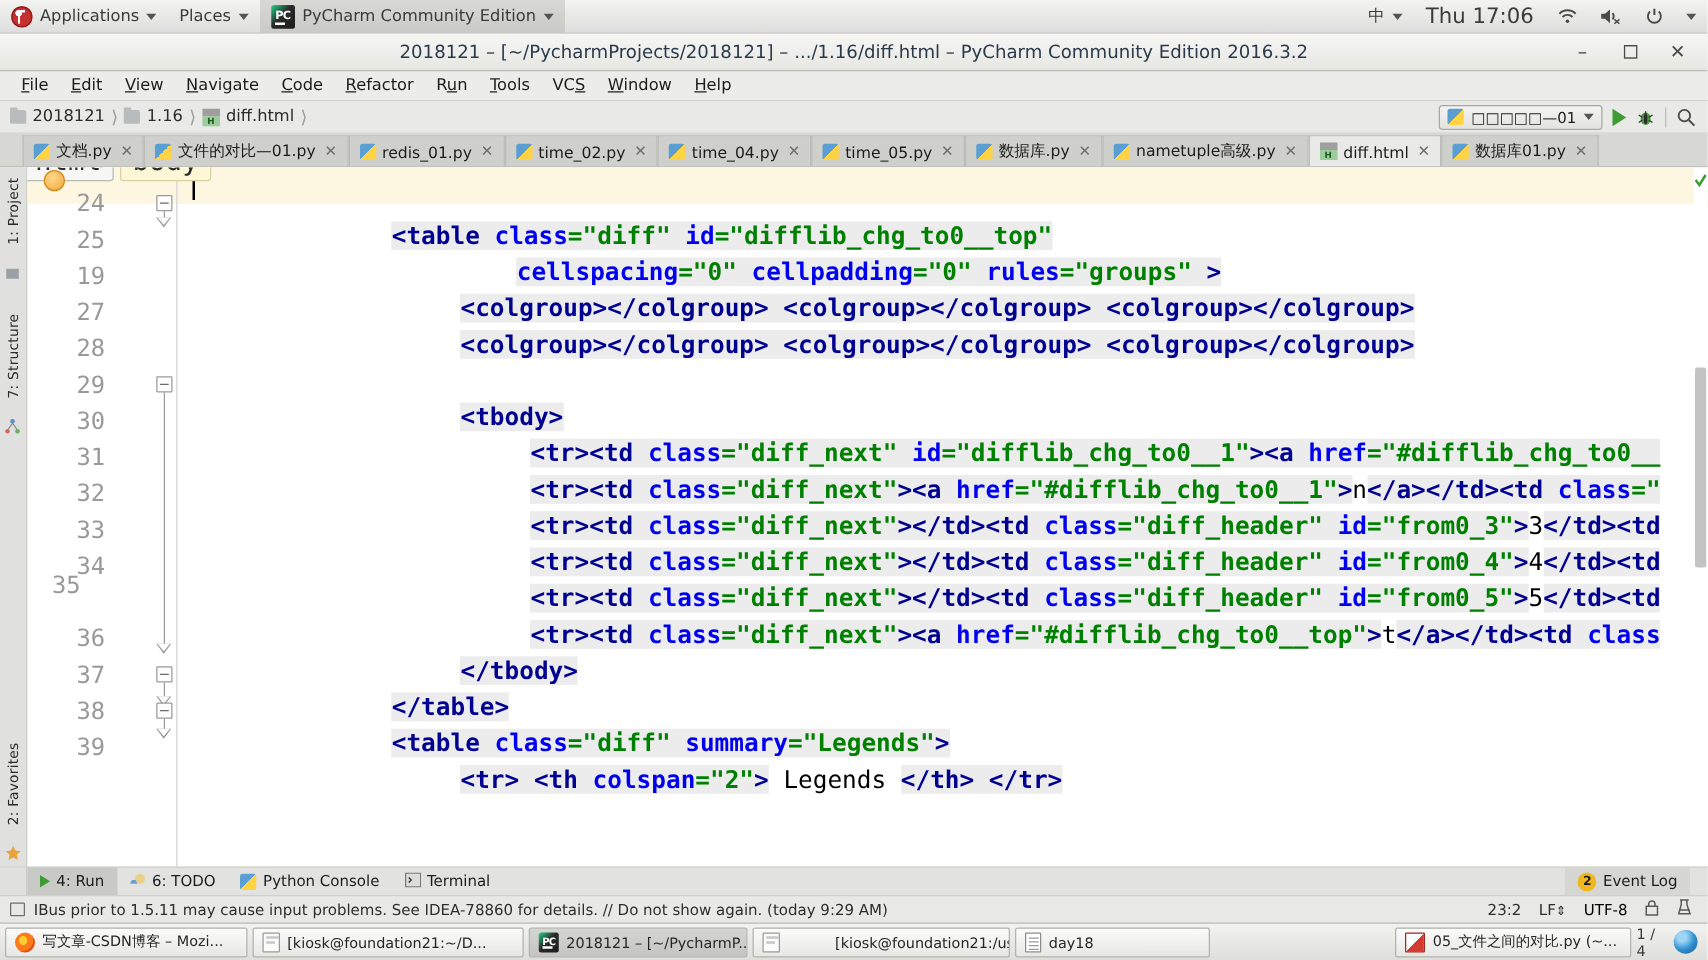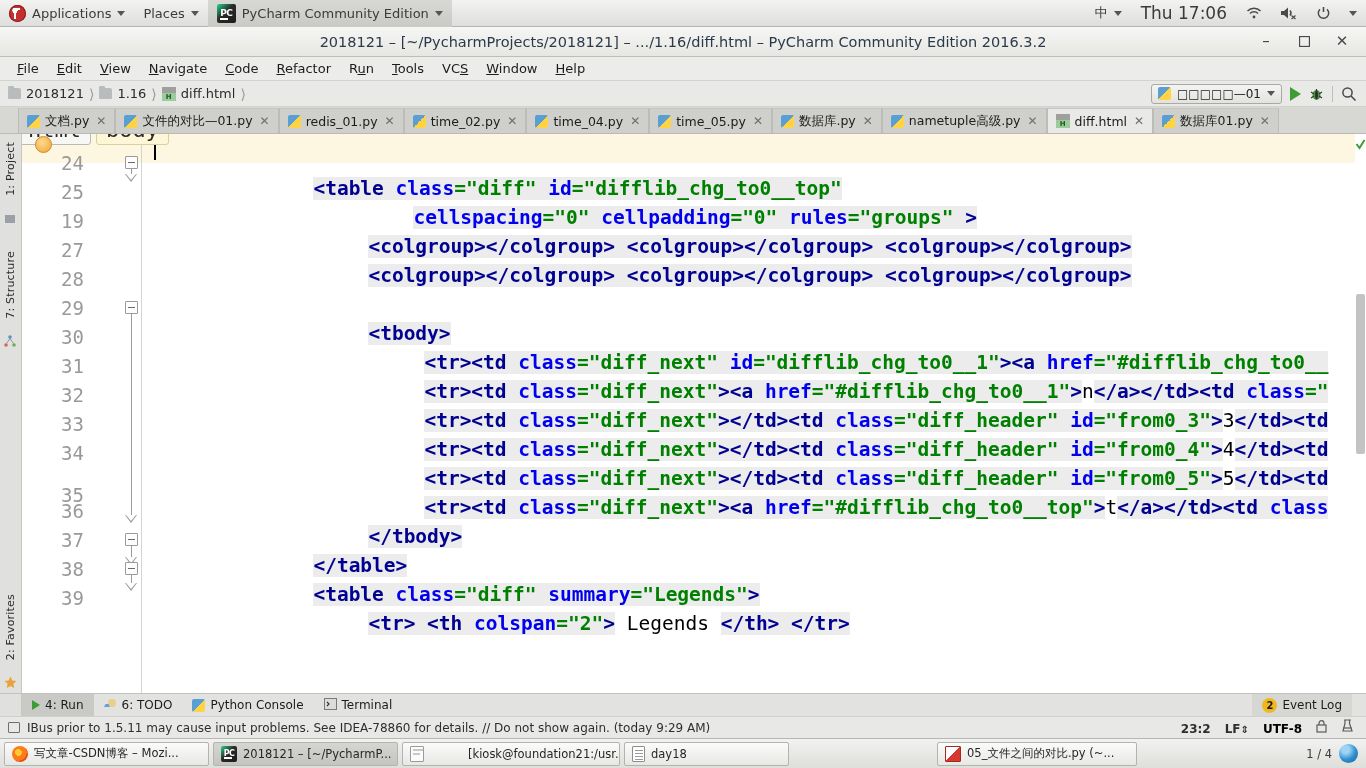--- a/index.html
+++ b/index.html
@@ -178,21 +178,21 @@
     font-size:10px;line-height:15px;text-align:center;font-weight:bold; position:relative;
   }
 
   
   #statusbar {
     height:22px; background:#e8e8e6; border-top:1px solid #cfcfcb;
     display:flex; align-items:center; font-size:12px; color:#2e2e2e; flex:none;
   }
   #status-msg { padding-left:8px; display:flex; align-items:center; gap:7px; }
   .mon-ico { width:12px;height:11px;border:1.5px solid #6f6f6f;border-radius:1px; flex:none; }
-  #status-right { margin-left:auto; display:flex; align-items:flex-end; gap:14px; padding-right:12px;font-weight:bold; }
+  #status-right { margin-left:auto; display:flex; align-items:center; gap:14px; padding-right:12px; }
   .st-dim { color:#000000; }
 
   
   #taskbar {
     position:absolute; left:0; top:738px; width:1366px; height:30px;
     background: linear-gradient(to bottom,#f2f2f0,#dededb);
     border-top:1px solid #b6b6b2; display:flex; align-items:center; padding:0 4px; gap:4px;
     font-size:11.5px; color:#262626;
   }
   .task {
@@ -426,21 +426,21 @@
         <div class="lnum" style="top:44px;">25</div>
         <div class="lnum" style="top:73px;">19</div>
         <div class="lnum" style="top:102px;">27</div>
         <div class="lnum" style="top:131px;">28</div>
         <div class="lnum" style="top:160px;">29</div>
         <div class="lnum" style="top:189px;">30</div>
         <div class="lnum" style="top:218px;">31</div>
         <div class="lnum" style="top:247px;">32</div>
         <div class="lnum" style="top:276px;">33</div>
         <div class="lnum" style="top:305px;">34</div>
-        <div class="lnum" style="top:347px;">35</div>
+        <div class="lnum" style="top:320px;text-align:center;">35</div>
         <div class="lnum" style="top:363px;">36</div>
         <div class="lnum" style="top:392px;">37</div>
         <div class="lnum" style="top:421px;">38</div>
         <div class="lnum" style="top:450px;">39</div>
 
         <div class="fold" style="top:22px;"></div>
         <div class="foldline" style="top:35px;height:8px;"></div>
         <div class="foldend" style="top:40px;"></div>
 
         <div class="fold" style="top:167px;"></div>
@@ -600,20 +600,24 @@
       </span>
     </div>
   </div>
 </div>
 
 <div id="taskbar">
   <div class="task" style="width:205px;">
     <span class="ff-ico"></span>
     <span>写文章-CSDN博客 – Mozi...</span>
   </div>
+  <div class="task" style="width:230px;">
+    <span class="term-ico"></span>
+    <span>[kiosk@foundation21:~/D...</span>
+  </div>
   <div class="task active" style="width:185px;">
     <span class="pycharm-ico" style="width:16px;height:16px;font-size:8px;line-height:16px;">PC</span>
     <span>2018121 – [~/PycharmP...</span>
   </div>
   <div class="task" style="width:218px;gap:44px;">
     <span class="term-ico"></span>
     <span>[kiosk@foundation21:/usr...</span>
   </div>
   <div class="task" style="width:165px;">
     <span class="doc-ico"></span>

